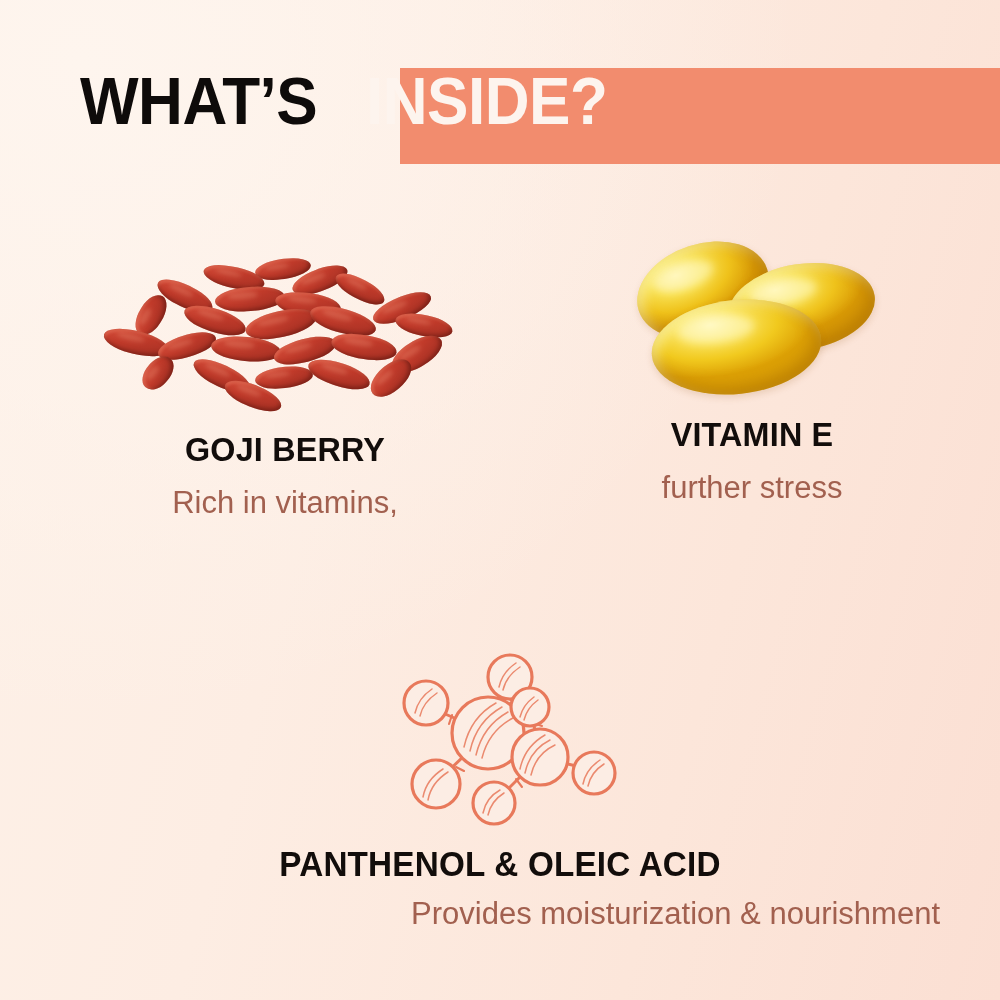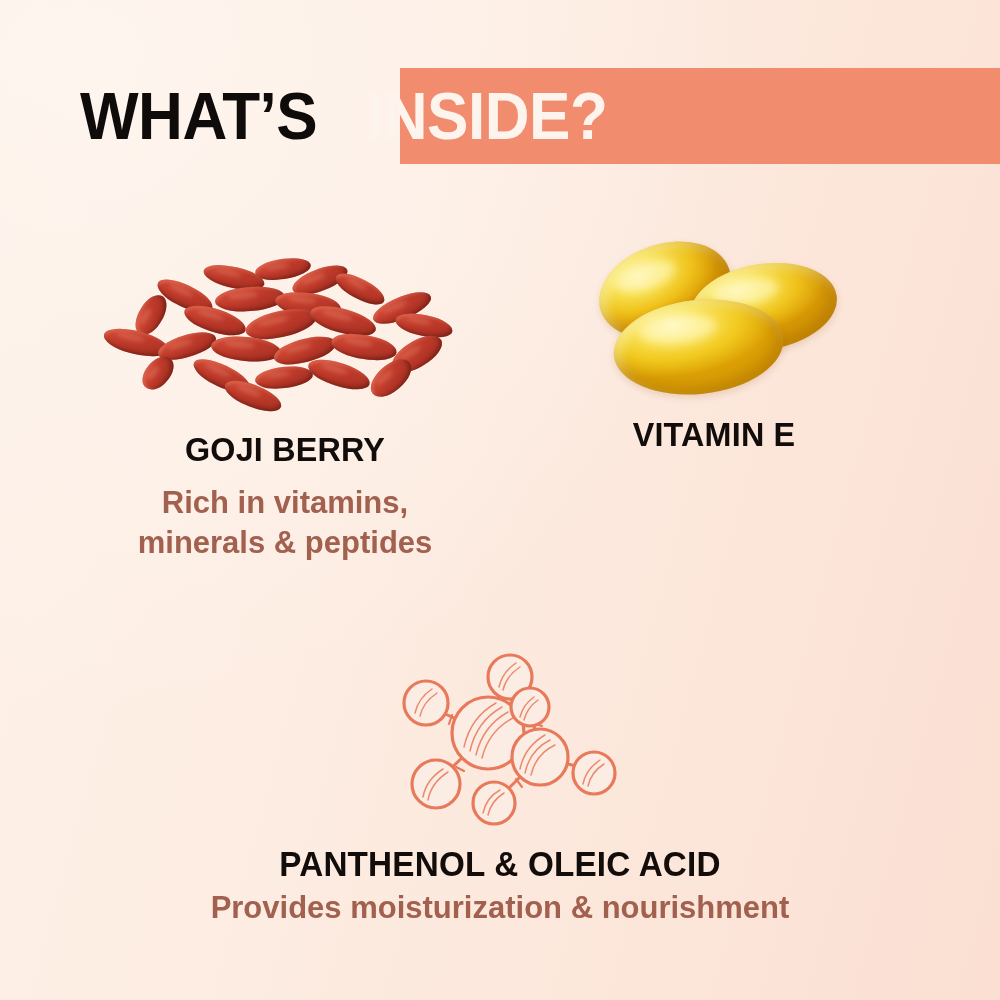--- a/index.html
+++ b/index.html
@@ -40,21 +40,21 @@
     height: 96px;
     background: #F28C6E;
   }
   .header-text {
     position: absolute;
     left: 0;
     top: 0;
     width: 1000px;
     height: 96px;
     display: flex;
-    align-items: center;
+    align-items: flex-start;
     white-space: nowrap;
   }
   .title-dark {
     margin-left: 80px;
     font-size: 66px;
     font-weight: 700;
     letter-spacing: -0.5px;
     color: #0E0B0A;
     line-height: 1;
     transform: scaleX(0.94);
@@ -70,46 +70,46 @@
     transform: scaleX(0.94);
     transform-origin: left center;
   }
 
   
   .card {
     position: absolute;
     text-align: center;
   }
   .card-goji   { left: 40px;  top: 245px; width: 490px; }
-  .card-vite   { left: 494px; top: 230px; width: 440px; }
+  .card-vite   { left: 532px; top: 230px; width: 440px; }
   .card-panth  { left: 60px;  top: 647px; width: 880px; }
 
   .art {
     position: relative;
     height: 175px;
     width: 100%;
   }
 
   .card-name {
     font-size: 34px;
     font-weight: 700;
     color: #120D0B;
     letter-spacing: 0.2px;
     margin-top: 10px;
     transform: scaleX(0.95);
   }
   .card-desc {
     font-size: 31px;
-    font-weight: 700;
+    font-weight: 400;
     color: #A2604F;
     line-height: 1.28;
     margin-top: 14px;
   }
   .card-panth .card-name { font-size: 35px; margin-top: 22px; }
-  .card-panth .card-desc { font-size: 31px; margin-top: 4px; }
+  .card-panth .card-desc { font-size: 31px; margin-top: 10px; text-align: right; }
 
   
   .berry-pile {
     position: absolute;
     left: 50%;
     top: 12px;
     width: 380px;
     height: 155px;
     transform: translateX(-50%);
   }
@@ -213,34 +213,34 @@
         <div class="berry" style="left:96px;top:108px;width:62px;height:22px;transform:rotate(26deg);"></div>
         <div class="berry" style="left:160px;top:110px;width:58px;height:21px;transform:rotate(-6deg);"></div>
         <div class="berry" style="left:212px;top:106px;width:64px;height:23px;transform:rotate(18deg);"></div>
         <div class="berry" style="left:272px;top:108px;width:48px;height:26px;transform:rotate(-40deg);"></div>
         <div class="berry" style="left:128px;top:128px;width:60px;height:22px;transform:rotate(22deg);"></div>
       </div>
     </div>
     <div class="card-name">GOJI BERRY</div>
     <div class="card-desc">
       <div>Rich in vitamins,</div>
-      <div>minerals &amp; peptides</div>
     </div>
   </div>
 
   <div class="card card-vite">
     <div class="art">
       <div class="caps-group">
         <div class="capsule cap-a"></div>
         <div class="capsule cap-b"></div>
         <div class="capsule cap-c"></div>
       </div>
     </div>
     <div class="card-name">VITAMIN E</div>
     <div class="card-desc">
+      <div>further stress</div>
     </div>
   </div>
 
   <div class="card card-panth">
     <div class="art">
       <svg class="molecule" width="240" height="180" viewBox="0 0 240 180" fill="none">
         <g stroke="#E8795B" stroke-width="3.2" stroke-linecap="round" stroke-linejoin="round" fill="#FCEDE4">
 
           <g stroke-width="3">
             <path d="M108 82 L128 32"></path>

